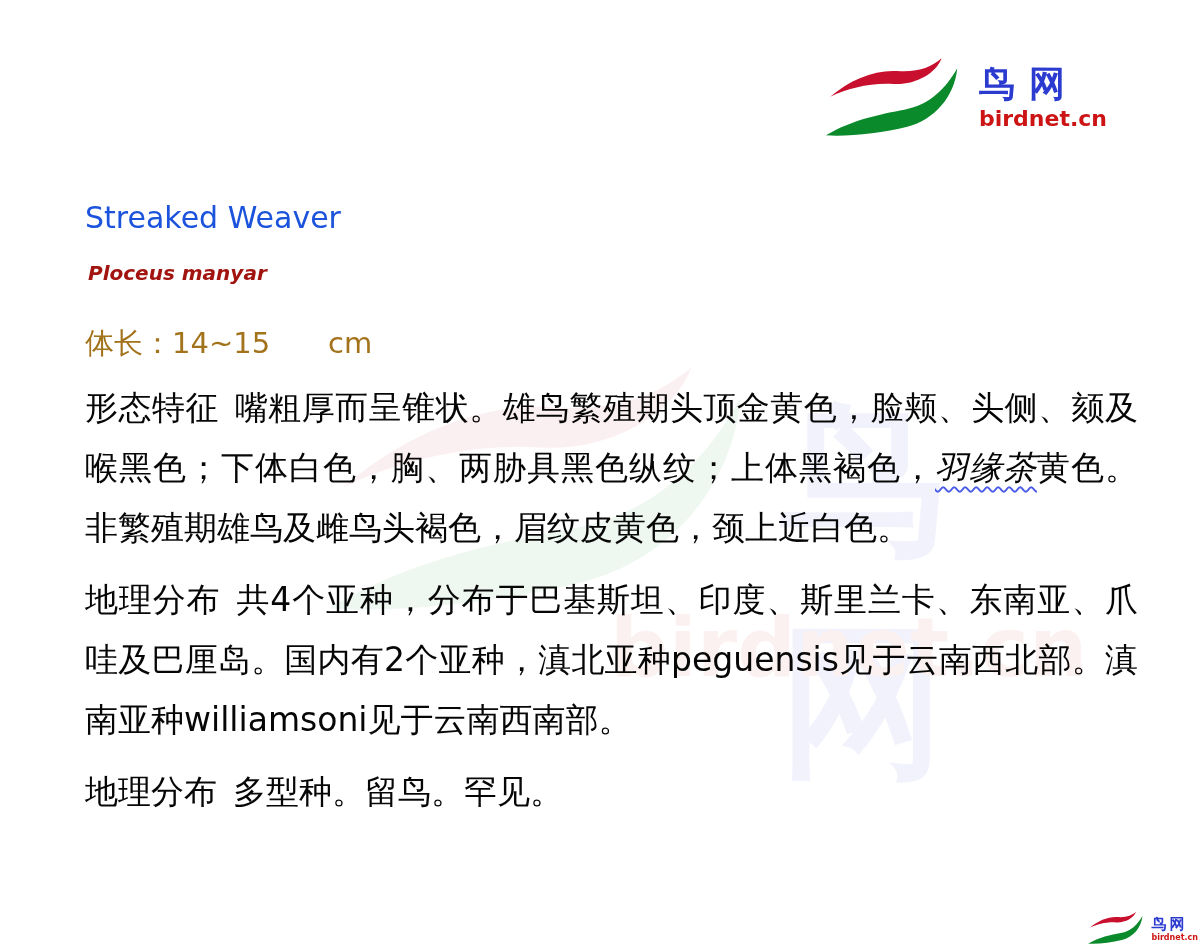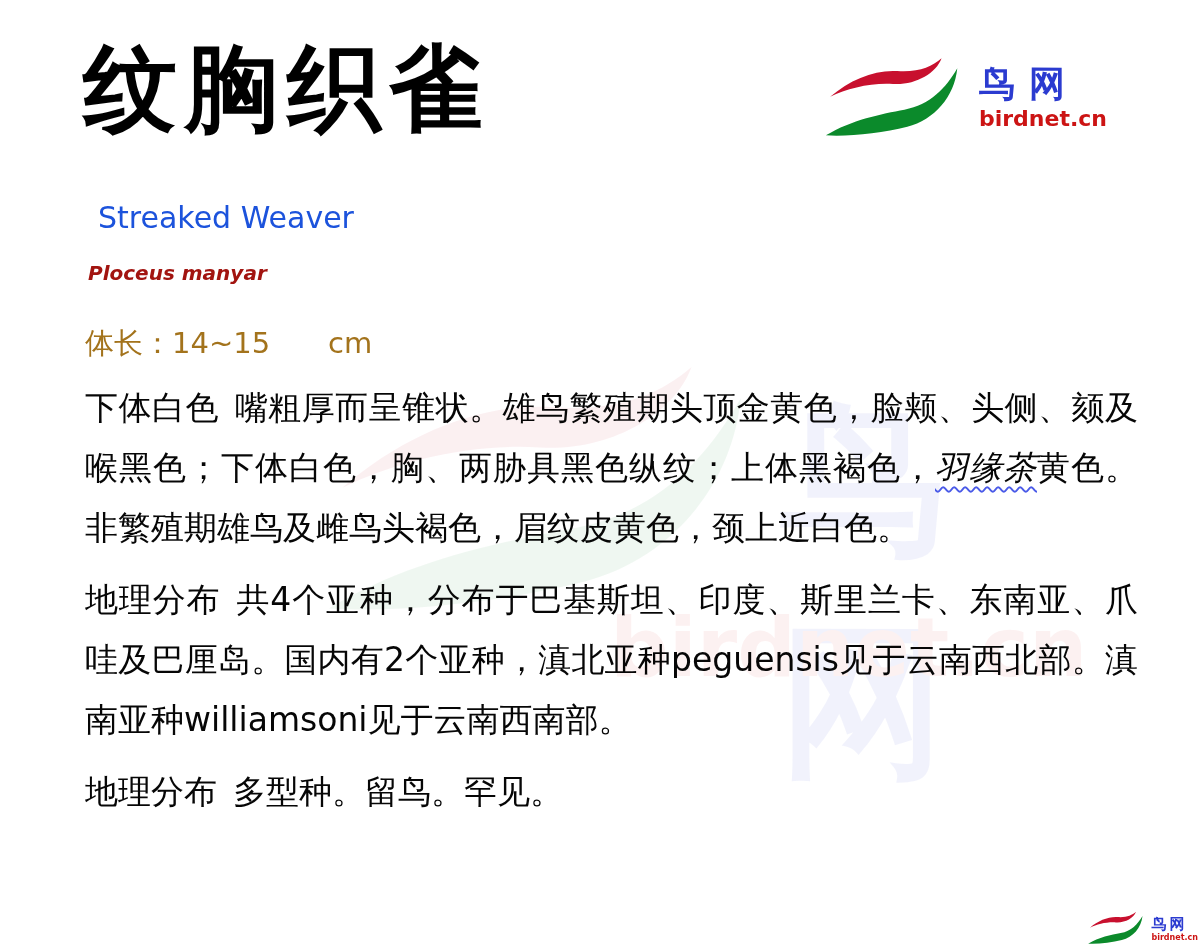--- a/index.html
+++ b/index.html
@@ -32,21 +32,21 @@
     color:#000; z-index:2;
   }
   .logo { position:absolute; top:50px; right:95px; display:flex; align-items:flex-start; z-index:2; }
   .logo-text { margin-left:6px; margin-top:14px; }
   .logo-cn { font-size:36px; line-height:1.1; letter-spacing:14px; color:#2b3bd0; font-weight:bold; }
   .logo-url { font-size:22px; font-weight:bold; color:#cc1414; margin-top:2px; }
 
   
   .english-name {
     position:absolute; left:85px; top:200px;
-    font-size:30px; color:#1c53dc; z-index:2;margin-left:13px;
+    font-size:30px; color:#1c53dc; z-index:2;
   }
   .scientific-name {
     position:absolute; left:88px; top:261px;
     font-size:20px; font-style:italic; font-weight:bold; color:#a21410; z-index:2;
   }
   .body-length {
     position:absolute; left:85px; top:324px;
     font-size:29px; color:#a3731c; z-index:2;
   }
   .body-length .unit { margin-left:58px; }
@@ -81,39 +81,38 @@
 
   <div class="watermark" aria-hidden="true">
     <svg class="wm-swoosh" width="470" height="300" viewBox="0 0 210 130">
       <path d="M10 64 C38 40 72 26 104 28 C134 30 152 22 166 10 C158 32 128 48 98 46 C68 44 34 52 10 64 Z" fill="#c8102e"></path>
       <path d="M4 118 C40 96 82 88 114 82 C150 75 172 52 188 24 C184 64 156 96 118 106 C82 115 36 120 4 118 Z" fill="#0b8a2b"></path>
     </svg>
     <div class="wm-cn">鸟网</div>
     <div class="wm-url">birdnet.cn</div>
   </div>
 
-  <h1 class="title">纹胸织雀</h1>
 
   <div class="logo">
     <svg width="150" height="95" viewBox="0 0 210 130">
       <path d="M10 64 C38 40 72 26 104 28 C134 30 152 22 166 10 C158 32 128 48 98 46 C68 44 34 52 10 64 Z" fill="#c8102e"></path>
       <path d="M4 118 C40 96 82 88 114 82 C150 75 172 52 188 24 C184 64 156 96 118 106 C82 115 36 120 4 118 Z" fill="#0b8a2b"></path>
     </svg>
     <div class="logo-text">
       <div class="logo-cn">鸟网</div>
       <div class="logo-url">birdnet.cn</div>
     </div>
   </div>
 
   <div class="english-name">Streaked Weaver</div>
   <div class="scientific-name">Ploceus manyar</div>
   <div class="body-length"><span>体长：</span><span>14~15</span><span class="unit">cm</span></div>
 
   <main class="body-text">
-    <p><span class="hd">下体白色</span><span>嘴粗厚而呈锥状。雄鸟繁殖期头顶金黄色，脸颊、头侧、颏及喉黑色；下体白色，胸、两胁具黑色纵纹；上体黑褐色，</span><span class="squiggle">羽缘茶</span><span>黄色。非繁殖期雄鸟及雌鸟头褐色，眉纹皮黄色，颈上近白色。</span></p>
+    <p><span class="hd">形态特征</span><span>嘴粗厚而呈锥状。雄鸟繁殖期头顶金黄色，脸颊、头侧、颏及喉黑色；下体白色，胸、两胁具黑色纵纹；上体黑褐色，</span><span class="squiggle">羽缘茶</span><span>黄色。非繁殖期雄鸟及雌鸟头褐色，眉纹皮黄色，颈上近白色。</span></p>
 
 
     <p><span class="hd">地理分布</span><span>共4个亚种，分布于巴基斯坦、印度、斯里兰卡、东南亚、爪哇及巴厘岛。国内有2个亚种，滇北亚种peguensis见于云南西北部。滇南亚种williamsoni见于云南西南部。</span></p>
 
     <p><span class="hd">地理分布</span><span>多型种。留鸟。罕见。</span></p>
   </main>
 
   <div class="footer-logo">
     <svg width="62" height="40" viewBox="0 0 210 130">
       <path d="M10 64 C38 40 72 26 104 28 C134 30 152 22 166 10 C158 32 128 48 98 46 C68 44 34 52 10 64 Z" fill="#c8102e"></path>

